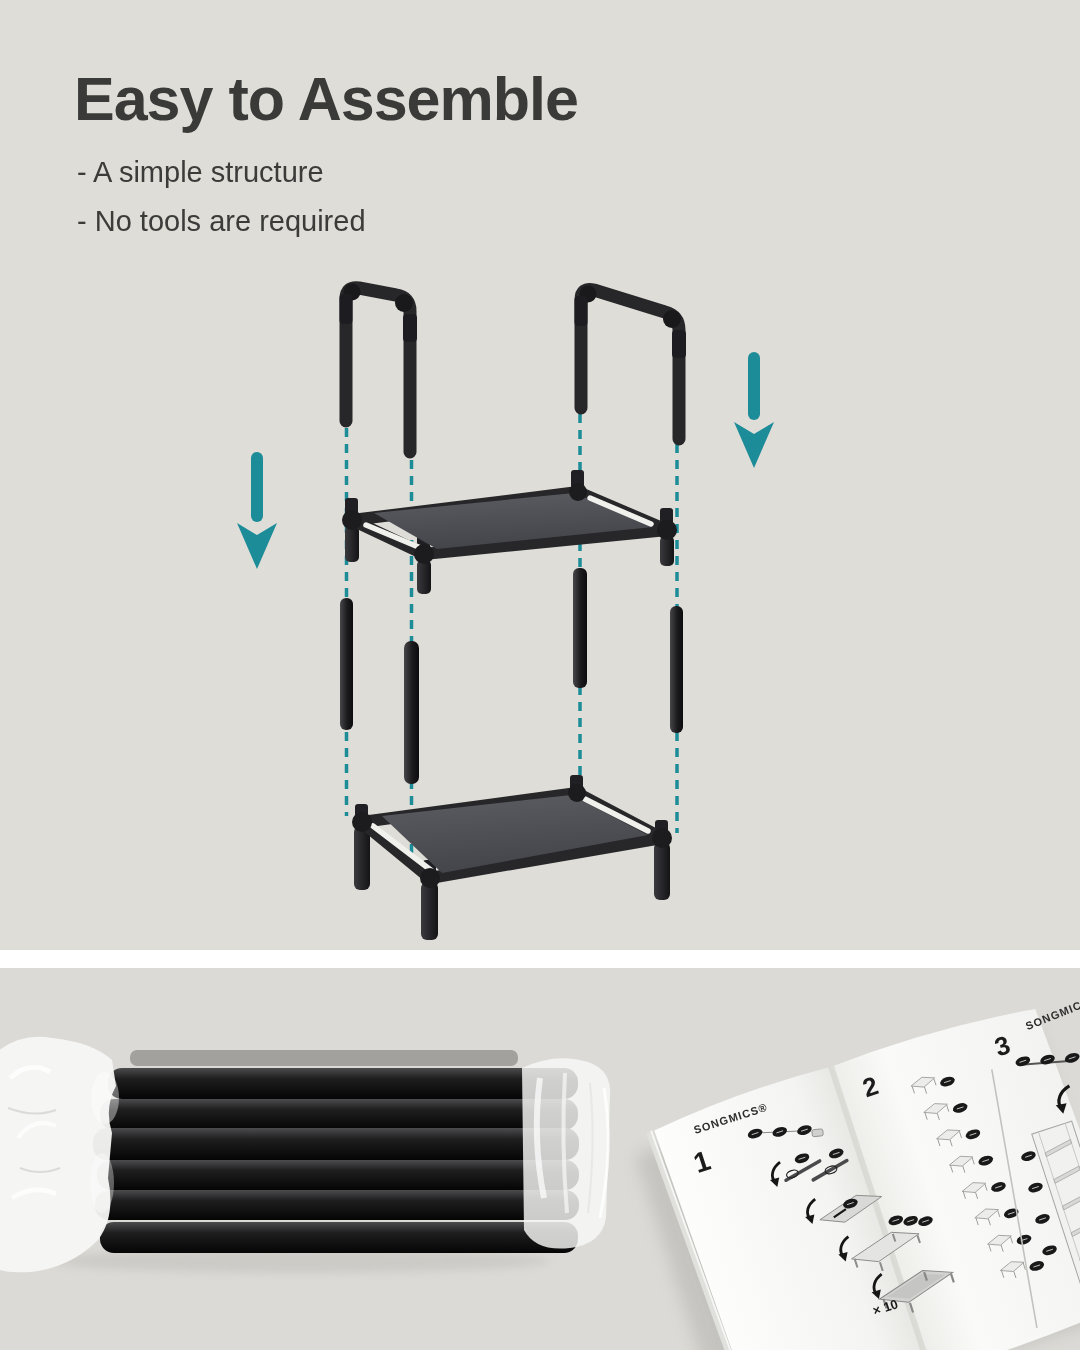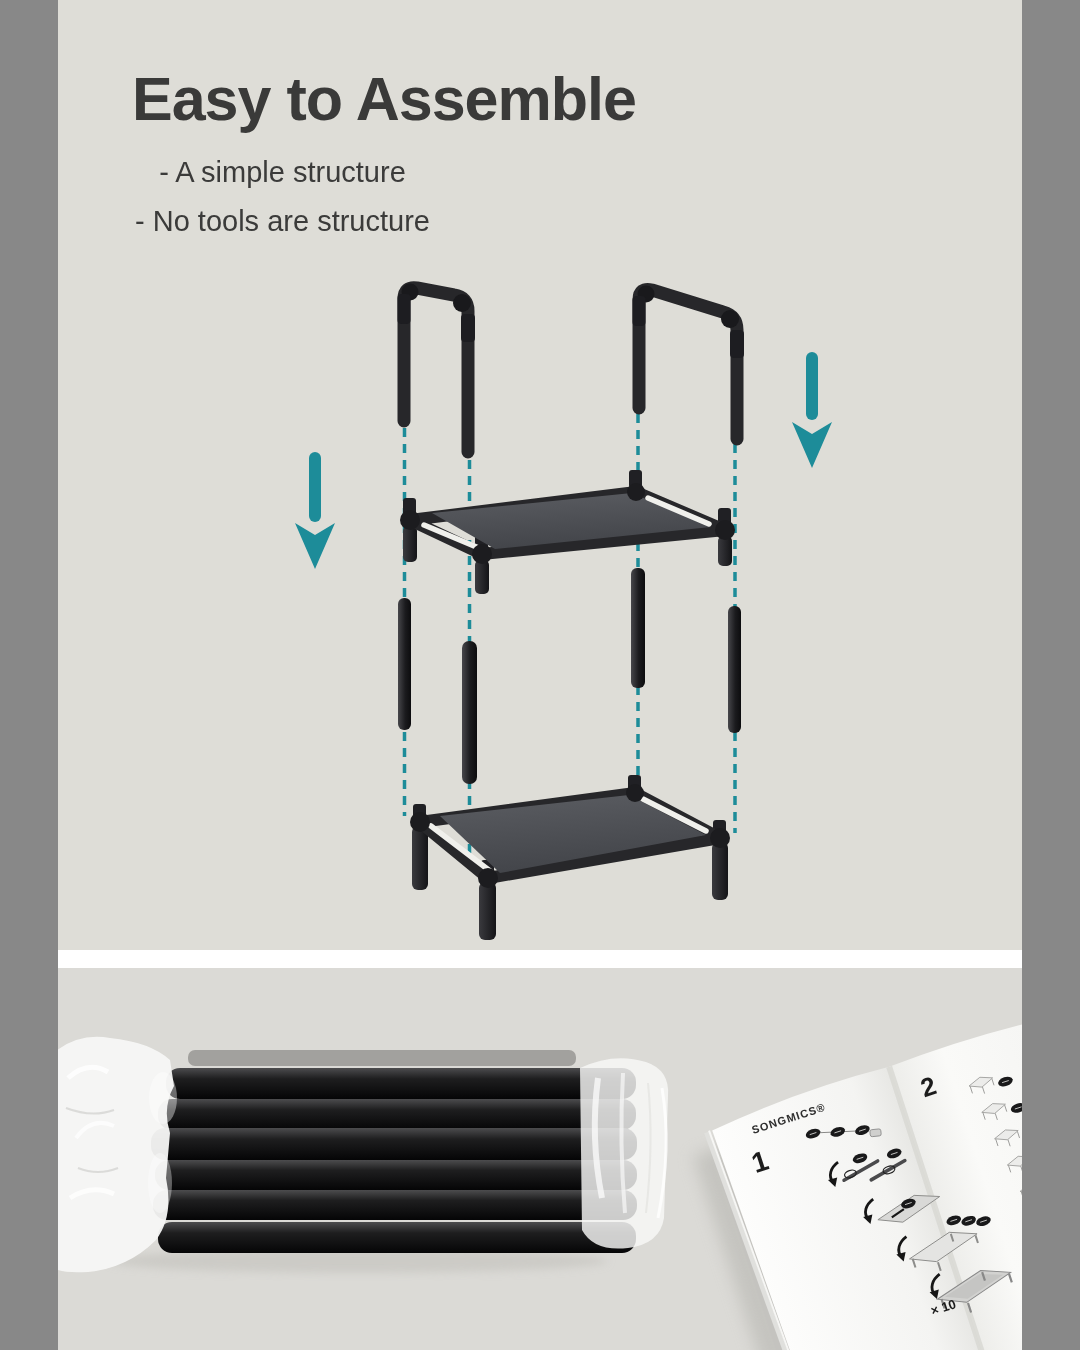--- a/index.html
+++ b/index.html
@@ -2,23 +2,23 @@
 <html style="--top-bg: #DEDDD7; --bottom-bg: #DBDAD6; --separator: #FFFFFF; --heading-text: #3A3A39; --body-text: #3B3B3A; --teal-accent: #1D8C99; --tube-black: #27272A; --fabric-gray: #4E5055; --manual-page: #FBFBFA;"><head>
 <meta charset="utf-8">
 <style>
   :root{
     --top-bg:#DEDDD7; --bottom-bg:#DBDAD6; --separator:#FFFFFF;
     --heading-text:#3A3A39; --body-text:#3B3B3A; --teal-accent:#1D8C99;
     --tube-black:#27272A; --fabric-gray:#4E5055; --manual-page:#FBFBFA;
   }
   html,body{margin:0;padding:0;background:#888;}
   .canvas{
-    position:relative;width:964px;height:1350px;overflow:hidden;
+    position:relative;width:1080px;height:1350px;overflow:hidden;
     font-family:"Liberation Sans","DejaVu Sans",sans-serif;
-    background:var(--top-bg);margin:0 auto;text-align:center;
+    background:var(--top-bg);margin:0 auto;
   }
   .top-panel{position:absolute;left:0;top:0;width:1080px;height:950px;background:var(--top-bg);}
   .page-title{
     position:absolute;left:74px;top:64px;margin:0;
     font-size:61px;font-weight:bold;letter-spacing:-1px;color:var(--heading-text);
   }
   .bullets{position:absolute;left:77px;top:152px;color:var(--body-text);}
   .bullets p{margin:0 0 9px 0;font-size:29px;line-height:40px;font-weight:400;}
   .diagram-svg{position:absolute;left:0;top:0;}
   .separator{position:absolute;left:0;top:950px;width:1080px;height:18px;background:var(--separator);}
@@ -28,21 +28,21 @@
 </style>
 </head>
 <body>
 
 <div class="canvas">
 
   <section class="top-panel">
     <h1 class="page-title">Easy to Assemble</h1>
     <div class="bullets">
       <p>- A simple structure</p>
-      <p>- No tools are structure</p>
+      <p>- No tools are required</p>
     </div>
 
     <svg class="diagram-svg" width="1080" height="950" viewBox="0 0 1080 950">
       <defs>
         <linearGradient id="fab" x1="0" y1="0" x2="0.25" y2="1">
           <stop offset="0" stop-color="#5B5D62"></stop>
             <stop offset="1" stop-color="#43454A"></stop>
         </linearGradient>
         <linearGradient id="pol" x1="0" y1="0" x2="1" y2="0">
           <stop offset="0" stop-color="#47474B"></stop>

